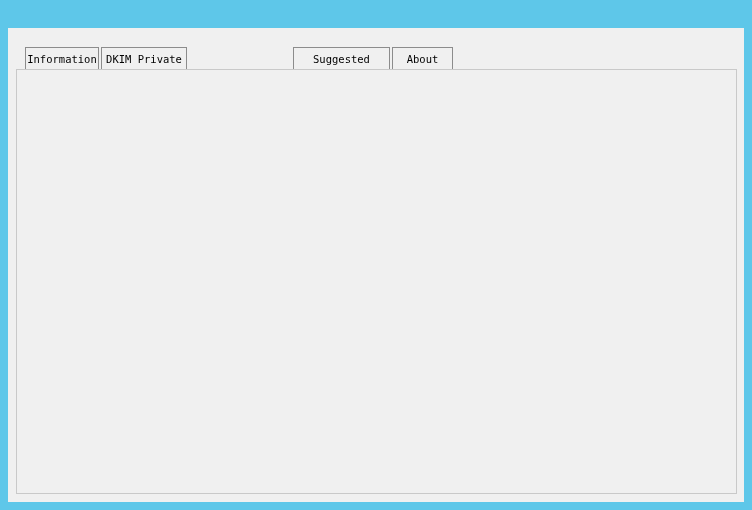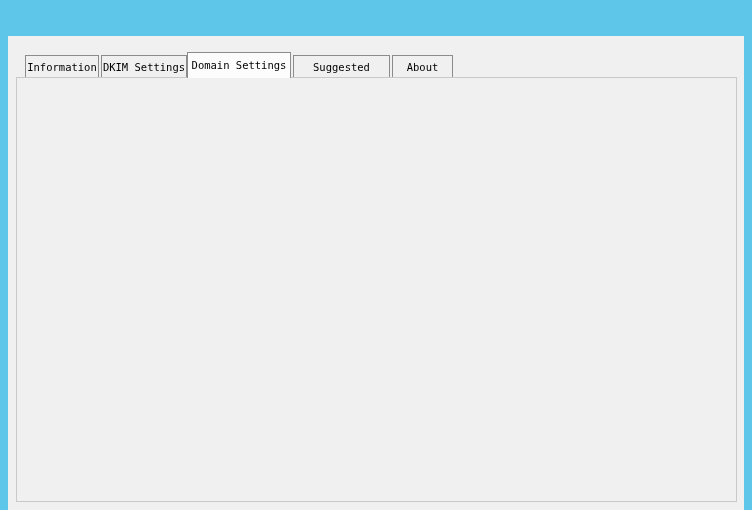--- a/index.html
+++ b/index.html
@@ -16,21 +16,21 @@
   .win-title { position:absolute; left:0; top:0; width:752px; height:28px; text-align:center; line-height:28px; font-family:"Liberation Sans", sans-serif; font-size:15px; color:#1d1d1d; }
   .win-btn { position:absolute; top:2px; height:22px; border:1px solid #16323f; text-align:center; cursor:default; }
   .win-btn.min { left:646px; width:30px; background:#5ec7e9; }
   .win-btn.max { left:676px; width:28px; background:#5ec7e9; }
   .win-btn.close { left:704px; width:43px; background:#cd6a5e; }
   .glyph-min { position:absolute; left:8px; top:12px; width:13px; height:3px; background:#101c22; }
   .glyph-max { position:absolute; left:8px; top:6px; width:11px; height:10px; border:2px solid #101c22; background:transparent; }
   .win-btn.close span { font-family:"DejaVu Serif", serif; font-weight:bold; font-size:14px; line-height:21px; color:#201010; }
 
   
-  .content { position:absolute; left:8px; top:28px; width:736px; height:474px; background:#f0f0f0;margin-top:8px; }
+  .content { position:absolute; left:8px; top:28px; width:736px; height:474px; background:#f0f0f0; }
 
   
   .tab { position:absolute; top:19px; height:23px; background:#f0f0f0; border:1px solid #8c8c8c; border-bottom:none; text-align:center; line-height:22px; z-index:1; }
   .tab.active { top:16px; height:26px; background:#fcfcfc; line-height:24px; z-index:3; }
   .tab-panel { position:absolute; left:8px; top:41px; width:721px; height:425px; background:#f0f0f0; border:1px solid #c9c9c9; z-index:2; }
 
   
   .groupbox { position:absolute; border:1px solid #d4d4d4; border-radius:3px; }
   .group-label { position:absolute; top:-8px; left:8px; background:#f0f0f0; padding:0 3px; white-space:nowrap; }
   .gb-domains { left:14px; top:50px; width:164px; height:392px; }
@@ -68,22 +68,21 @@
 </style>
 </head>
 <body>
 
 <div class="window">
 
 
   <div class="content">
 
     <div class="tab" style="left:17px; width:74px;">Information</div>
-    <div class="tab" style="left:93px; width:86px;">DKIM Settings</div>
-    <div class="tab active" style="left:179px; width:104px;">Domain Settings</div>
+    <div class="tab" style="left:93px; width:86px;">DKIM Private</div>
     <div class="tab" style="left:285px; width:97px;">Suggested Viewer</div>
     <div class="tab" style="left:384px; width:61px;">About</div>
 
     <div class="tab-panel"></div>
 
     <div class="groupbox gb-domains">
       <span class="group-label">Domains</span>
     </div>
     <div class="domains-list"></div>
     <div class="btn btn-add"><u>A</u>dd</div>

